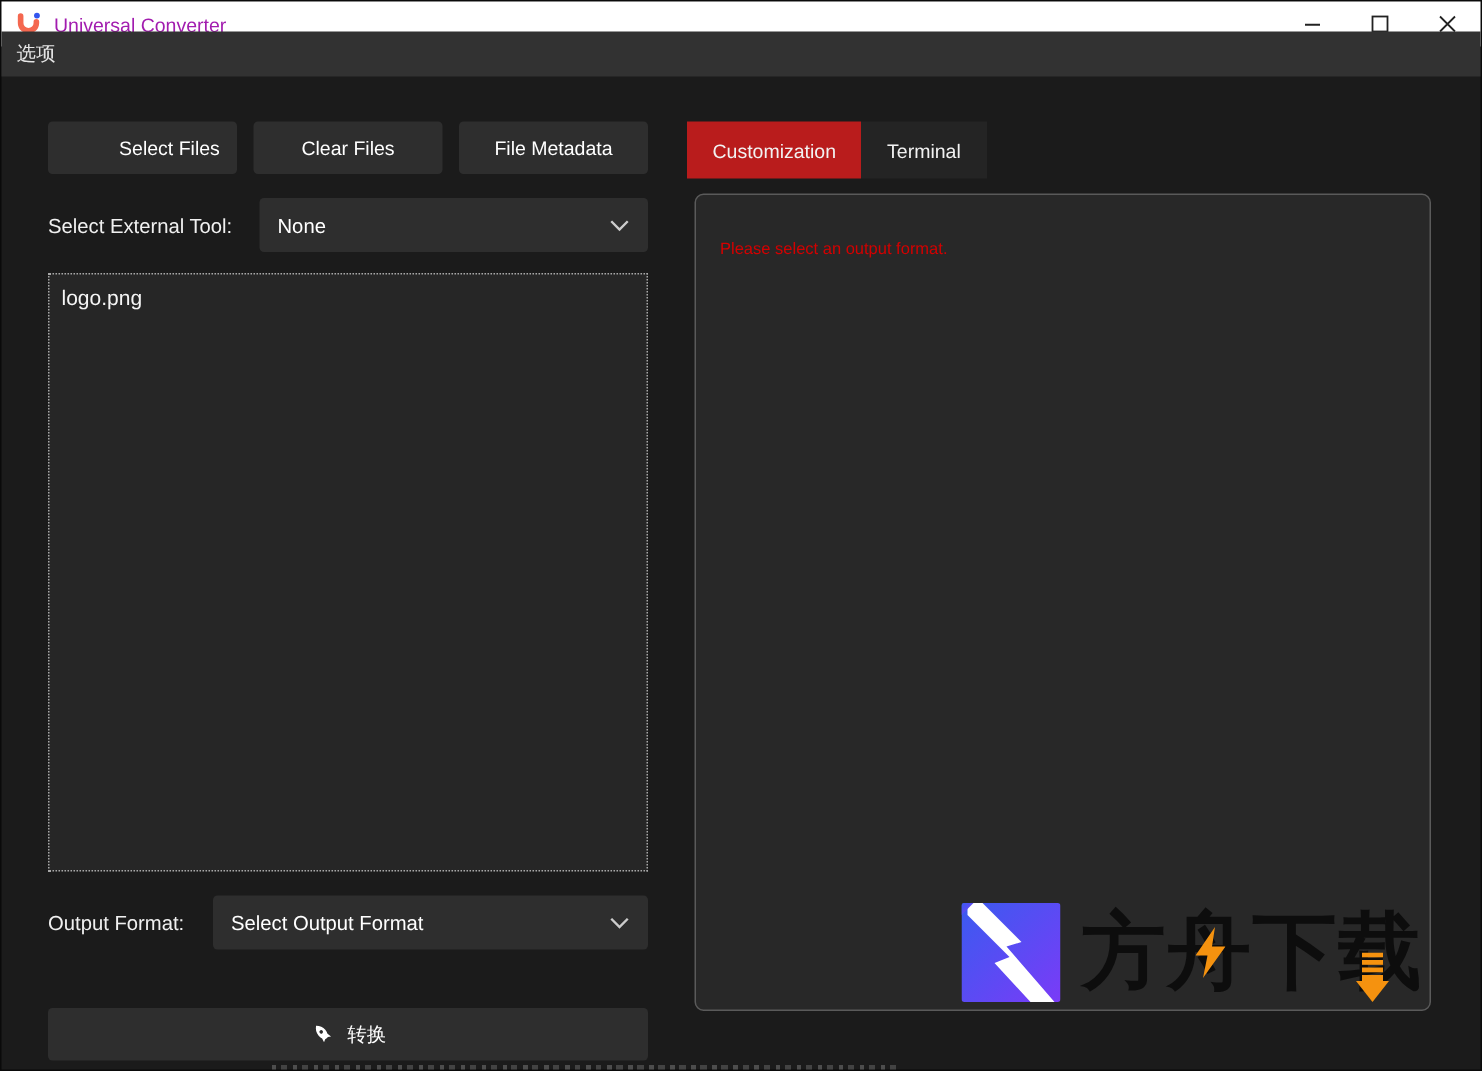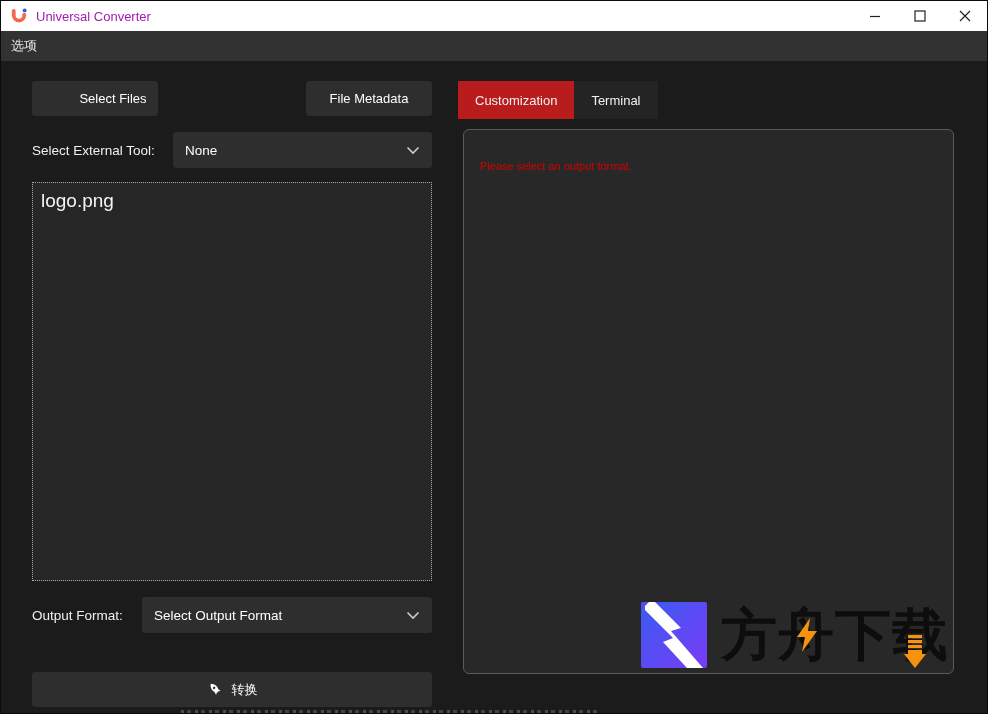--- a/index.html
+++ b/index.html
@@ -29,21 +29,21 @@
     margin-left: auto; display: flex; height: 100%;
   }
   .tb-btn {
     width: 45px; height: 100%;
     display: flex; align-items: center; justify-content: center;
     color: #222; cursor: default;
   }
   .tb-btn svg { display: block; }
   
   .menubar {
-    position: absolute; left: 0; top: 30px; width: 100%; height: 30px;
+    position: absolute; left: 0; top: 20px; width: 100%; height: 30px;
     background: #323232;
     display: flex; align-items: center;
   }
   .menu-item {
     padding: 0 10px; font-size: 13px; color: #e6e6e6;
     height: 100%; display: flex; align-items: center;
   }
   
   .btn {
     position: absolute;
@@ -73,21 +73,21 @@
   .btn-file-metadata { left: 305px; top: 80px; width: 126px; height: 35px; }
   .lbl-external { left: 31px; top: 131px; height: 36px; }
   .dd-external  { left: 172px; top: 131px; width: 259px; height: 36px; }
   .file-list {
     position: absolute; left: 31px; top: 181px; width: 400px; height: 399px;
     background: #262626;
     border: 1px dotted #a8a8a8;
     padding: 4px 0;
   }
   .file-item {
-    color: #f5f5f5; font-size: 19px;
+    color: #f5f5f5; font-size: 14px;
     padding: 3px 8px;
     cursor: default;
   }
   .lbl-output { left: 31px; top: 596px; height: 36px; }
   .dd-output  { left: 141px; top: 596px; width: 290px; height: 36px; gap: 40px; }
   .btn-convert { left: 31px; top: 671px; width: 400px; height: 35px; gap: 8px; }
   .btn-convert svg { display: block; }
   
   .tabbar {
     position: absolute; left: 457px; top: 80px; height: 38px;
@@ -162,20 +162,21 @@
           </svg>
       </div>
     </div>
   </div>
 
   <div class="menubar">
     <div class="menu-item">选项</div>
   </div>
 
   <button class="btn btn-select-files">Select Files</button>
+  <button class="btn btn-clear-files">Clear Files</button>
   <button class="btn btn-file-metadata">File Metadata</button>
 
   <div class="label lbl-external">Select External Tool:</div>
   <div class="dropdown dd-external">
     <span>None</span>
     <span class="chevron">
       <svg width="14" height="9" viewBox="0 0 14 9">
           <path d="M1.5 1.5 L7 7 L12.5 1.5" fill="none" stroke="#cccccc" stroke-width="1.6"></path>
         </svg>
     </span>

